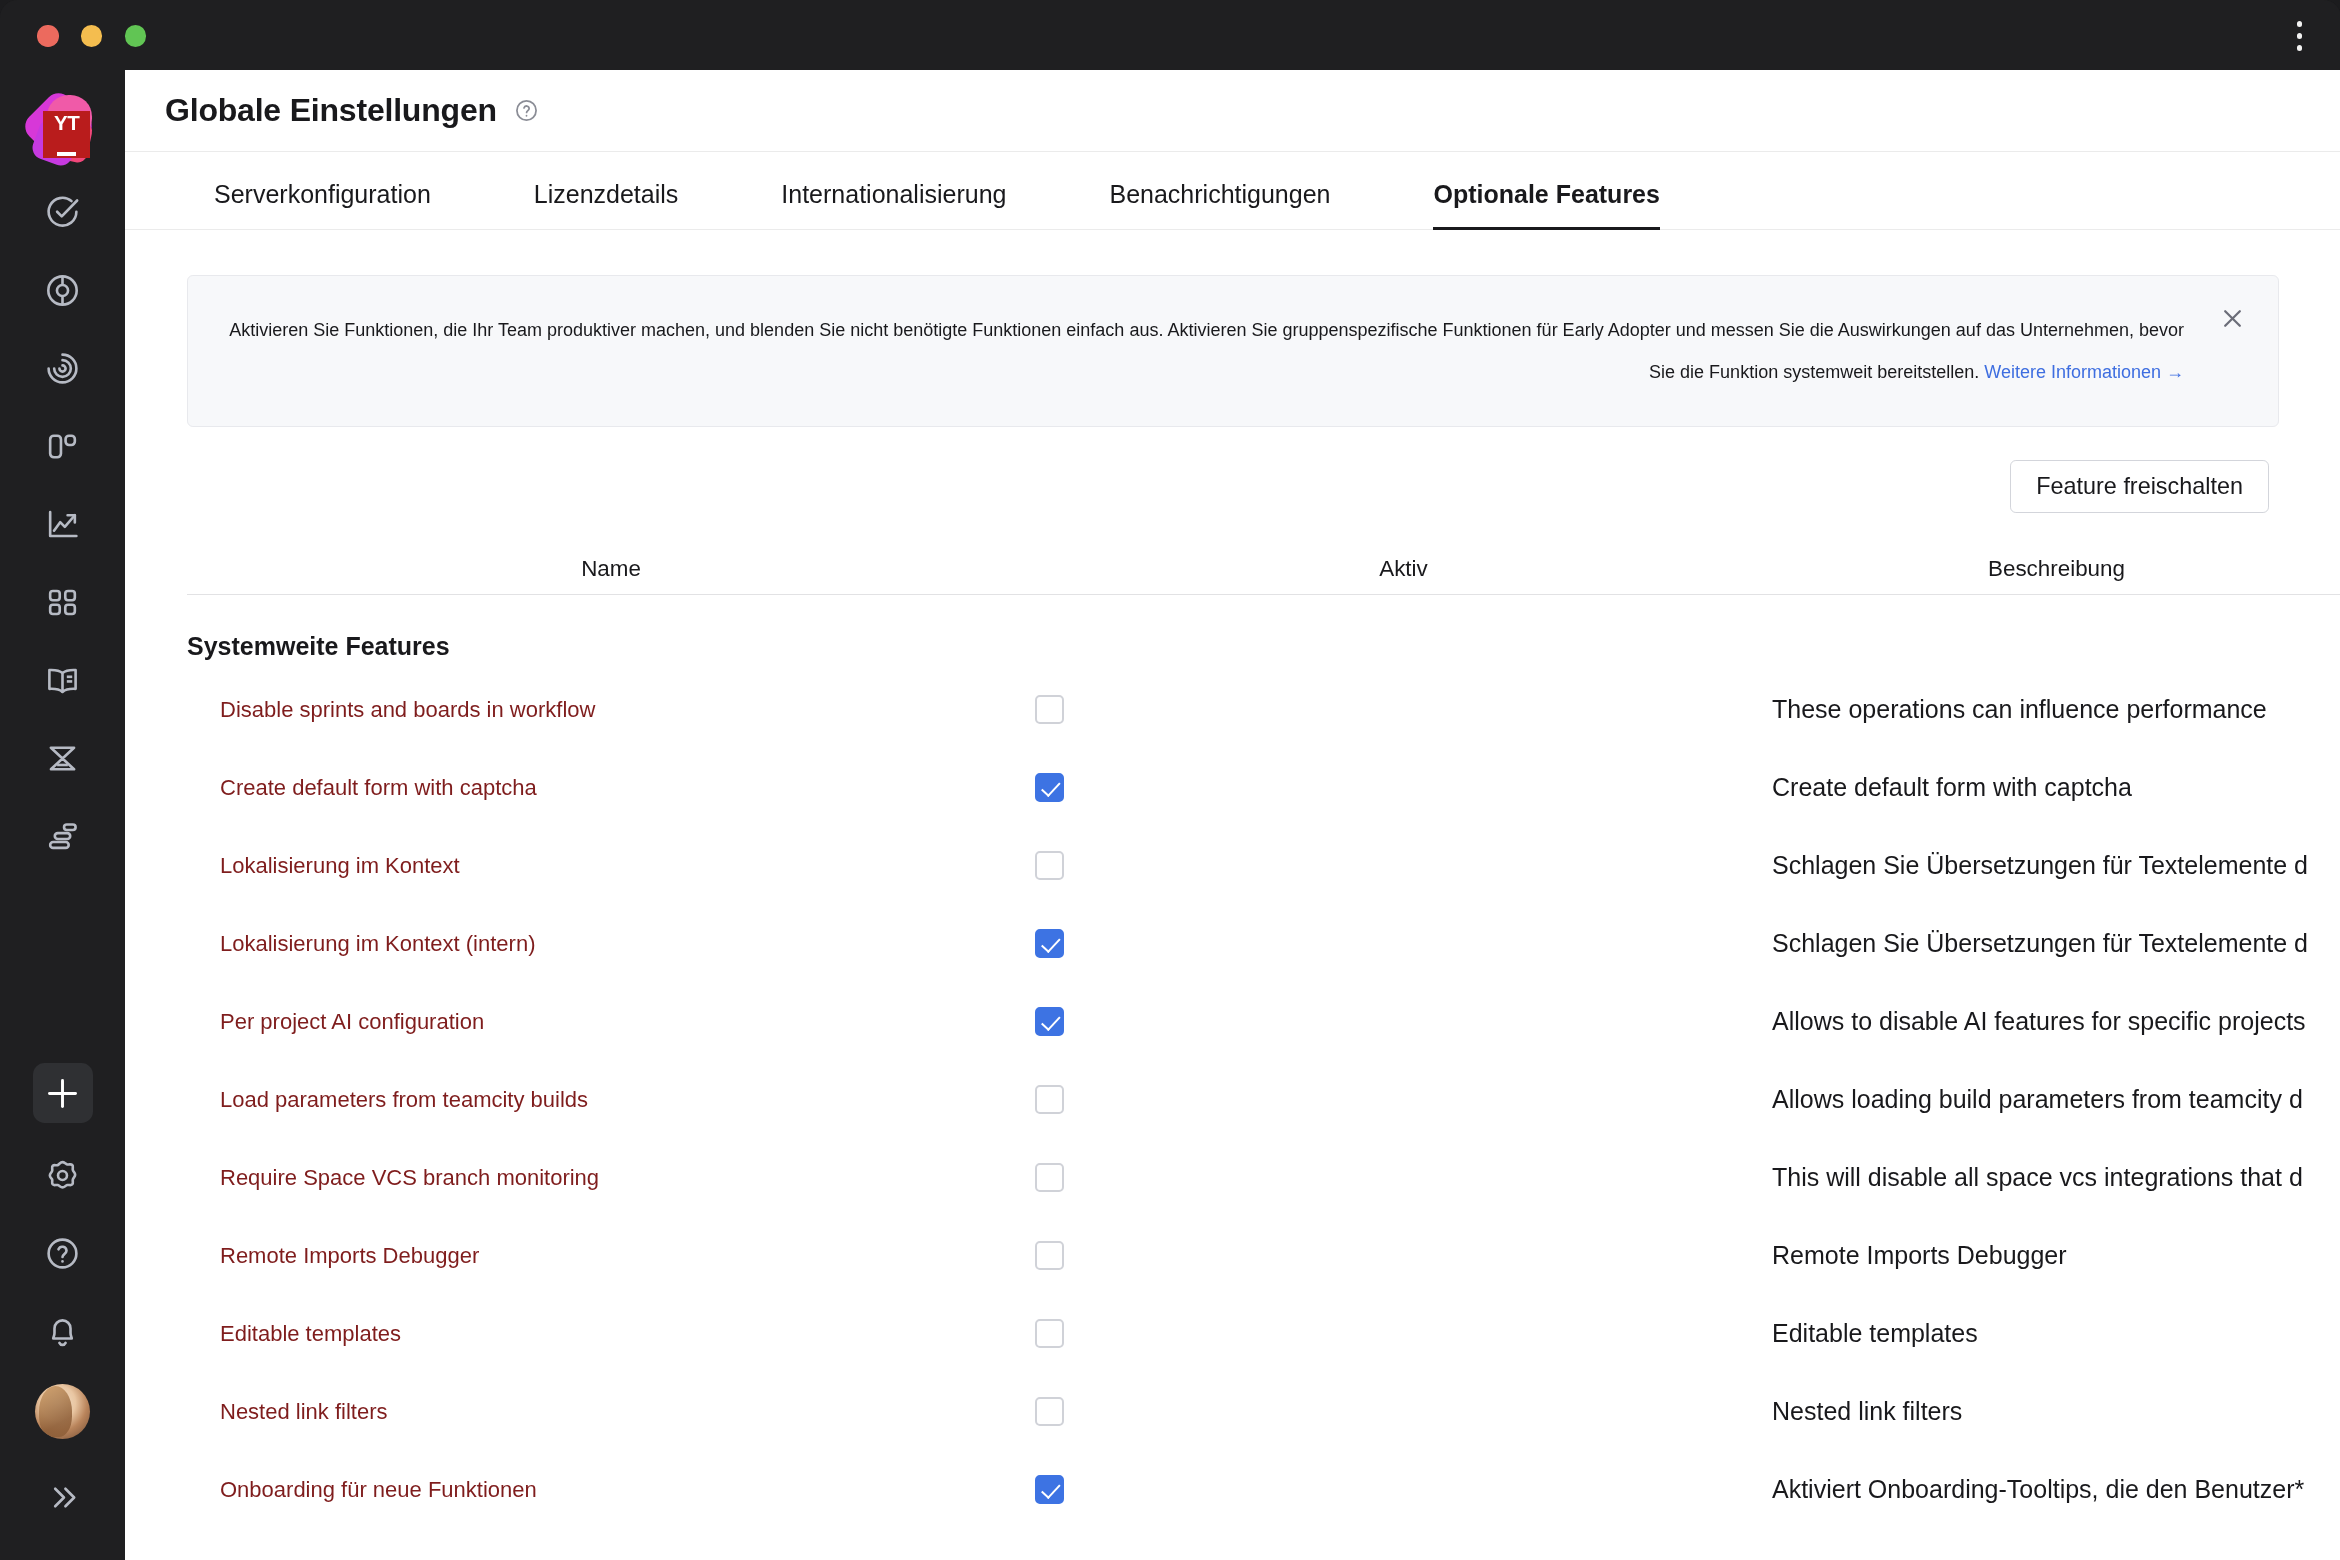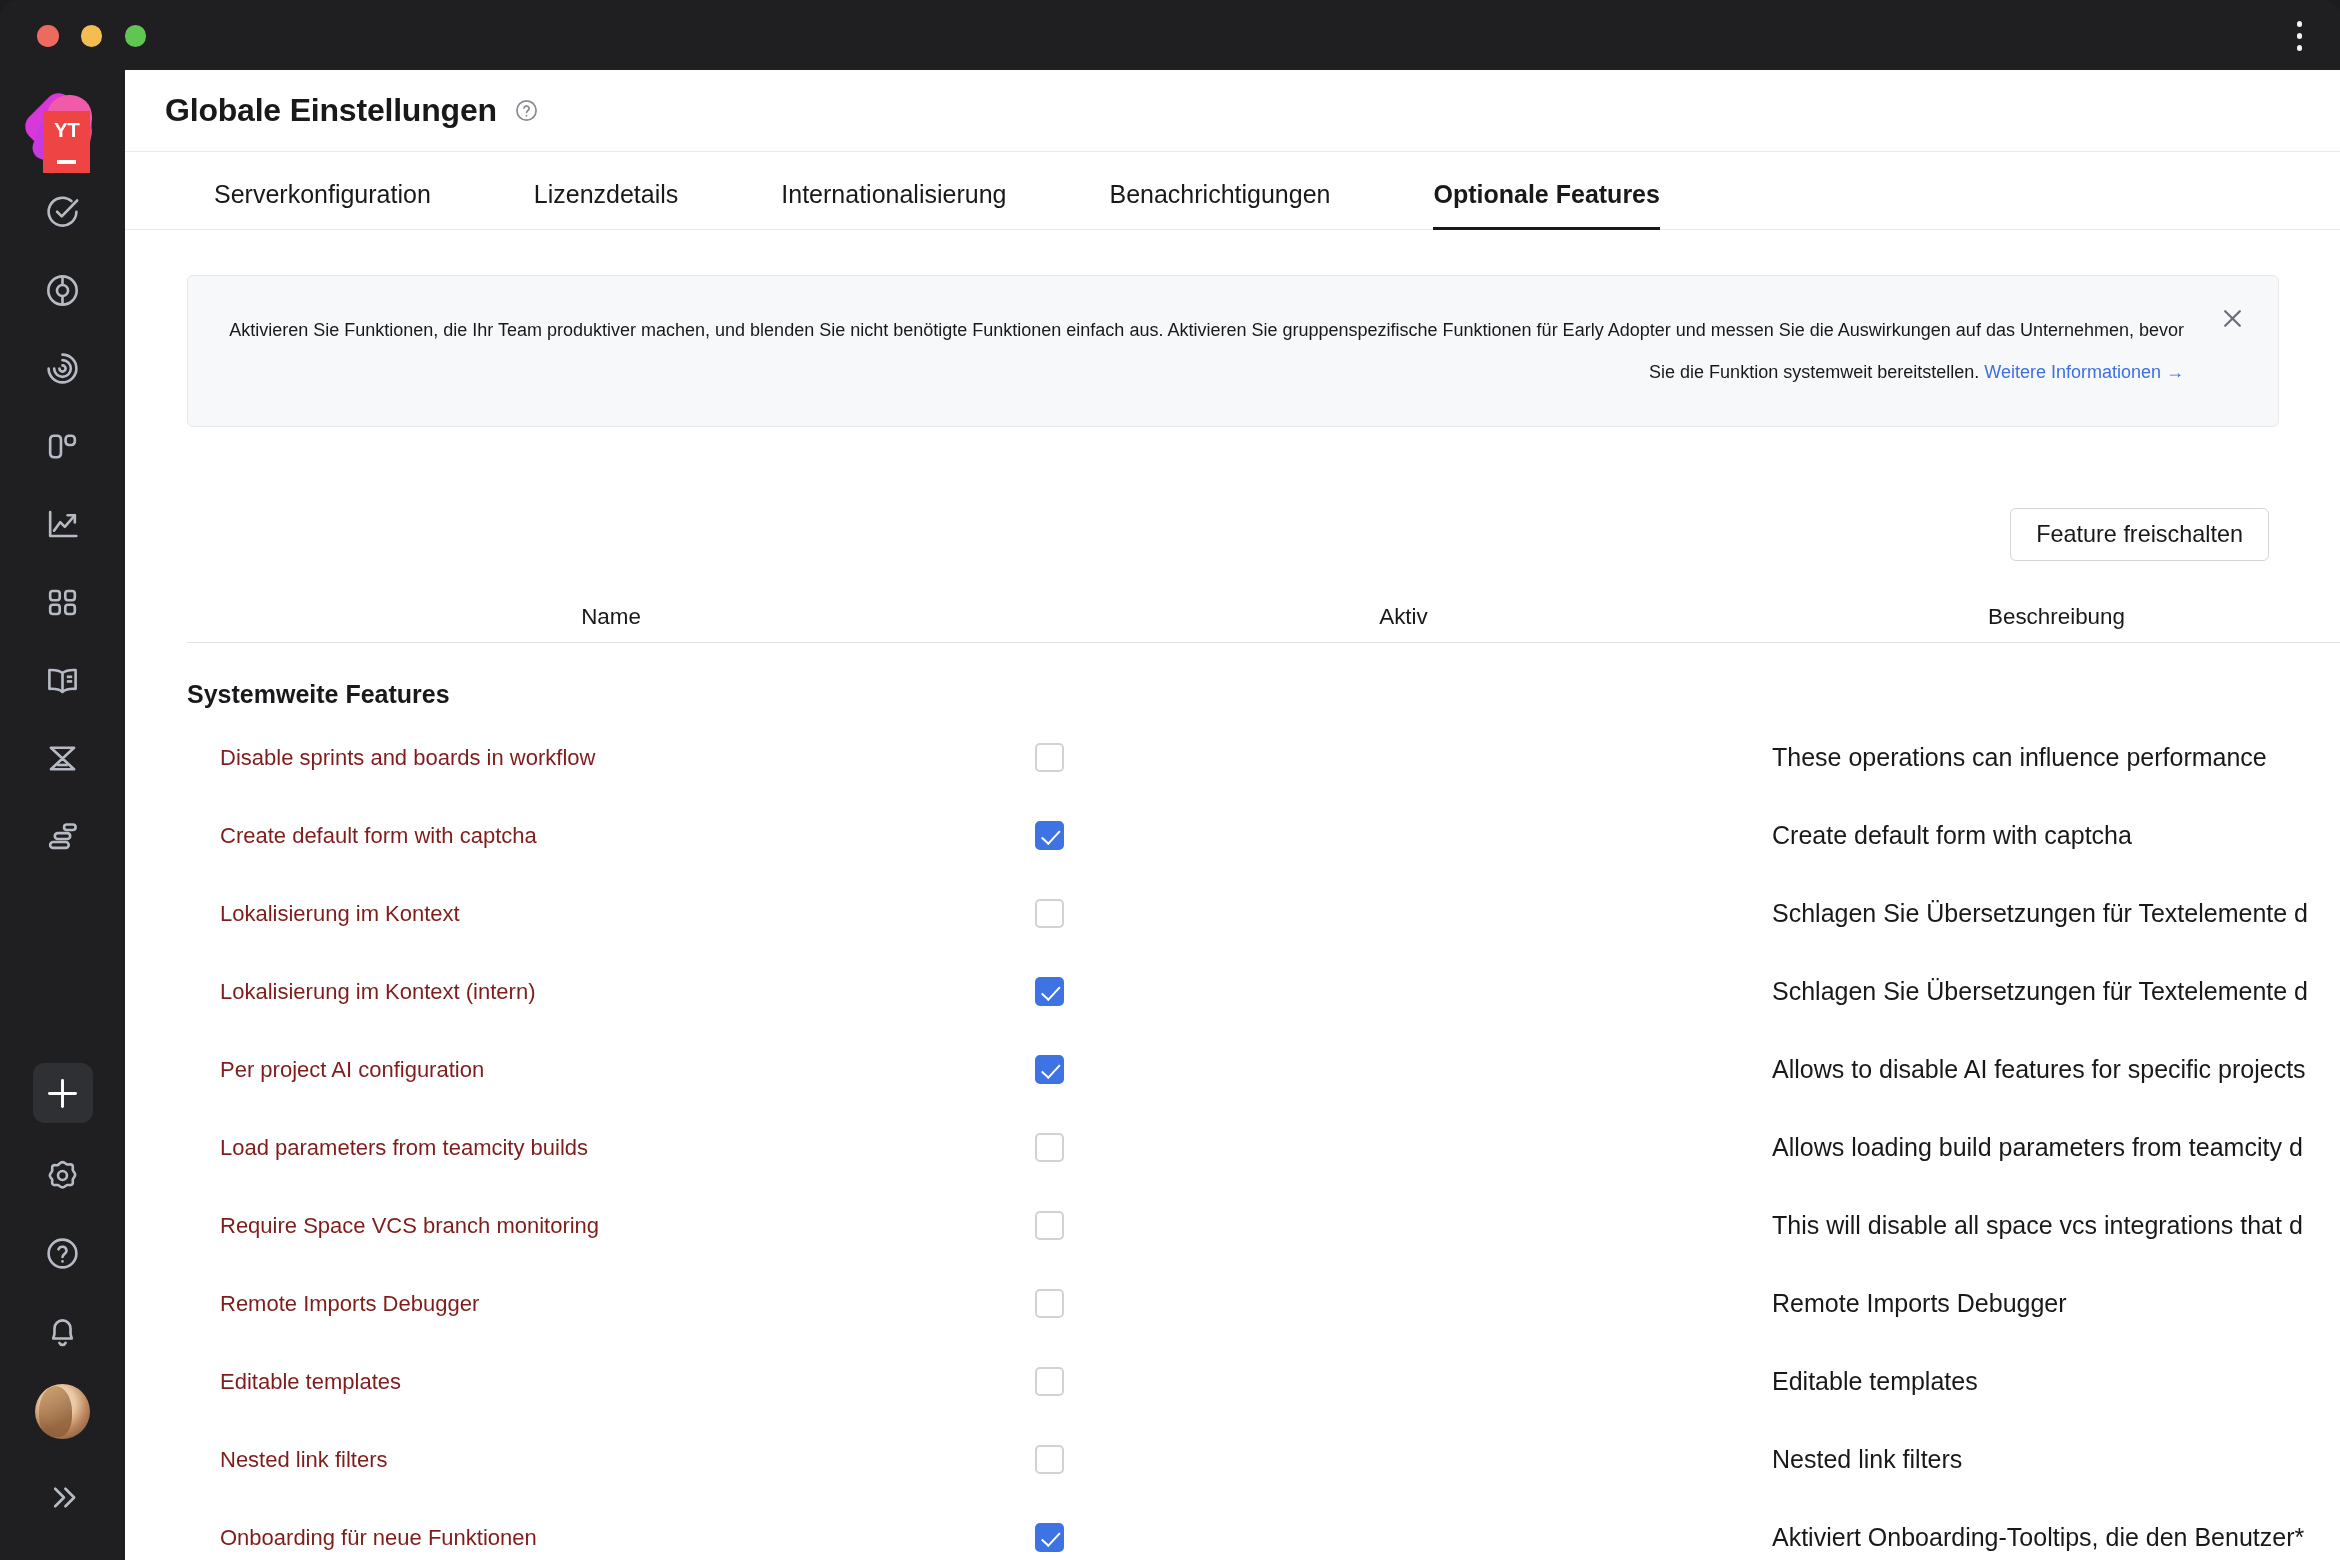--- a/index.html
+++ b/index.html
@@ -53,21 +53,21 @@
   }
   .logo-blob {
     position: absolute; border-radius: 15.6px;
   }
   .blob-a { left: 5.9px; top: 5.9px; width: 55px; height: 55px; background:#d738d8; transform: rotate(45deg); border-radius: 13.7px; }
   .blob-b { left: 21.5px; top: 2px; width: 45px; height: 45px; background:#f05aa8; border-radius: 21.5px; }
   .blob-c { left: 29px; top: 27px; width: 35px; height: 41px; background:#f2477a; border-radius: 9.8px; transform: rotate(12deg); }
   .blob-d { left: 9.8px; top: 29px; width: 41px; height: 41px; background:#c63ae0; border-radius: 11.7px; transform: rotate(20deg); }
   .logo-square {
     position: absolute; left: 17.6px; top: 17.6px;
-    width: 47px; height: 62px; background: #ef4444;
+    width: 47px; height: 47px; background: #b91c1c;
     display: flex; flex-direction: column; align-items: center; justify-content: center; gap: 16px;
   }
   .logo-square .yt {
     color: #fff; font-size: 20.5px; font-weight: 700; line-height: 1;
     letter-spacing: -0.5px; margin-bottom: 2.9px;
   }
   .logo-square .bar { width: 19.5px; height: 3.9px; background: #fff; }
 
   .rail-group { display: flex; flex-direction: column; align-items: center; }
   .rail-item {
@@ -155,21 +155,20 @@
     padding: 33px 72px 0 62px;
   }
   #unlock-feature-button {
     font-family: "Liberation Sans", sans-serif;
     font-size: 23.4px; color: #19191c;
     background: #ffffff;
     border: 1px solid #d3d5db;
     border-radius: 5.9px;
     padding: 13.7px 25px;
     line-height: 1;
-    margin-top: 48px;
   }
 
   
   #features-table {
     margin-top: 31px;
     padding-left: 62px;
   }
   .t-row { display: flex; align-items: center; }
   .col-name  { width: 848px; flex: none; }
   .col-active{ width: 737px; flex: none; }

